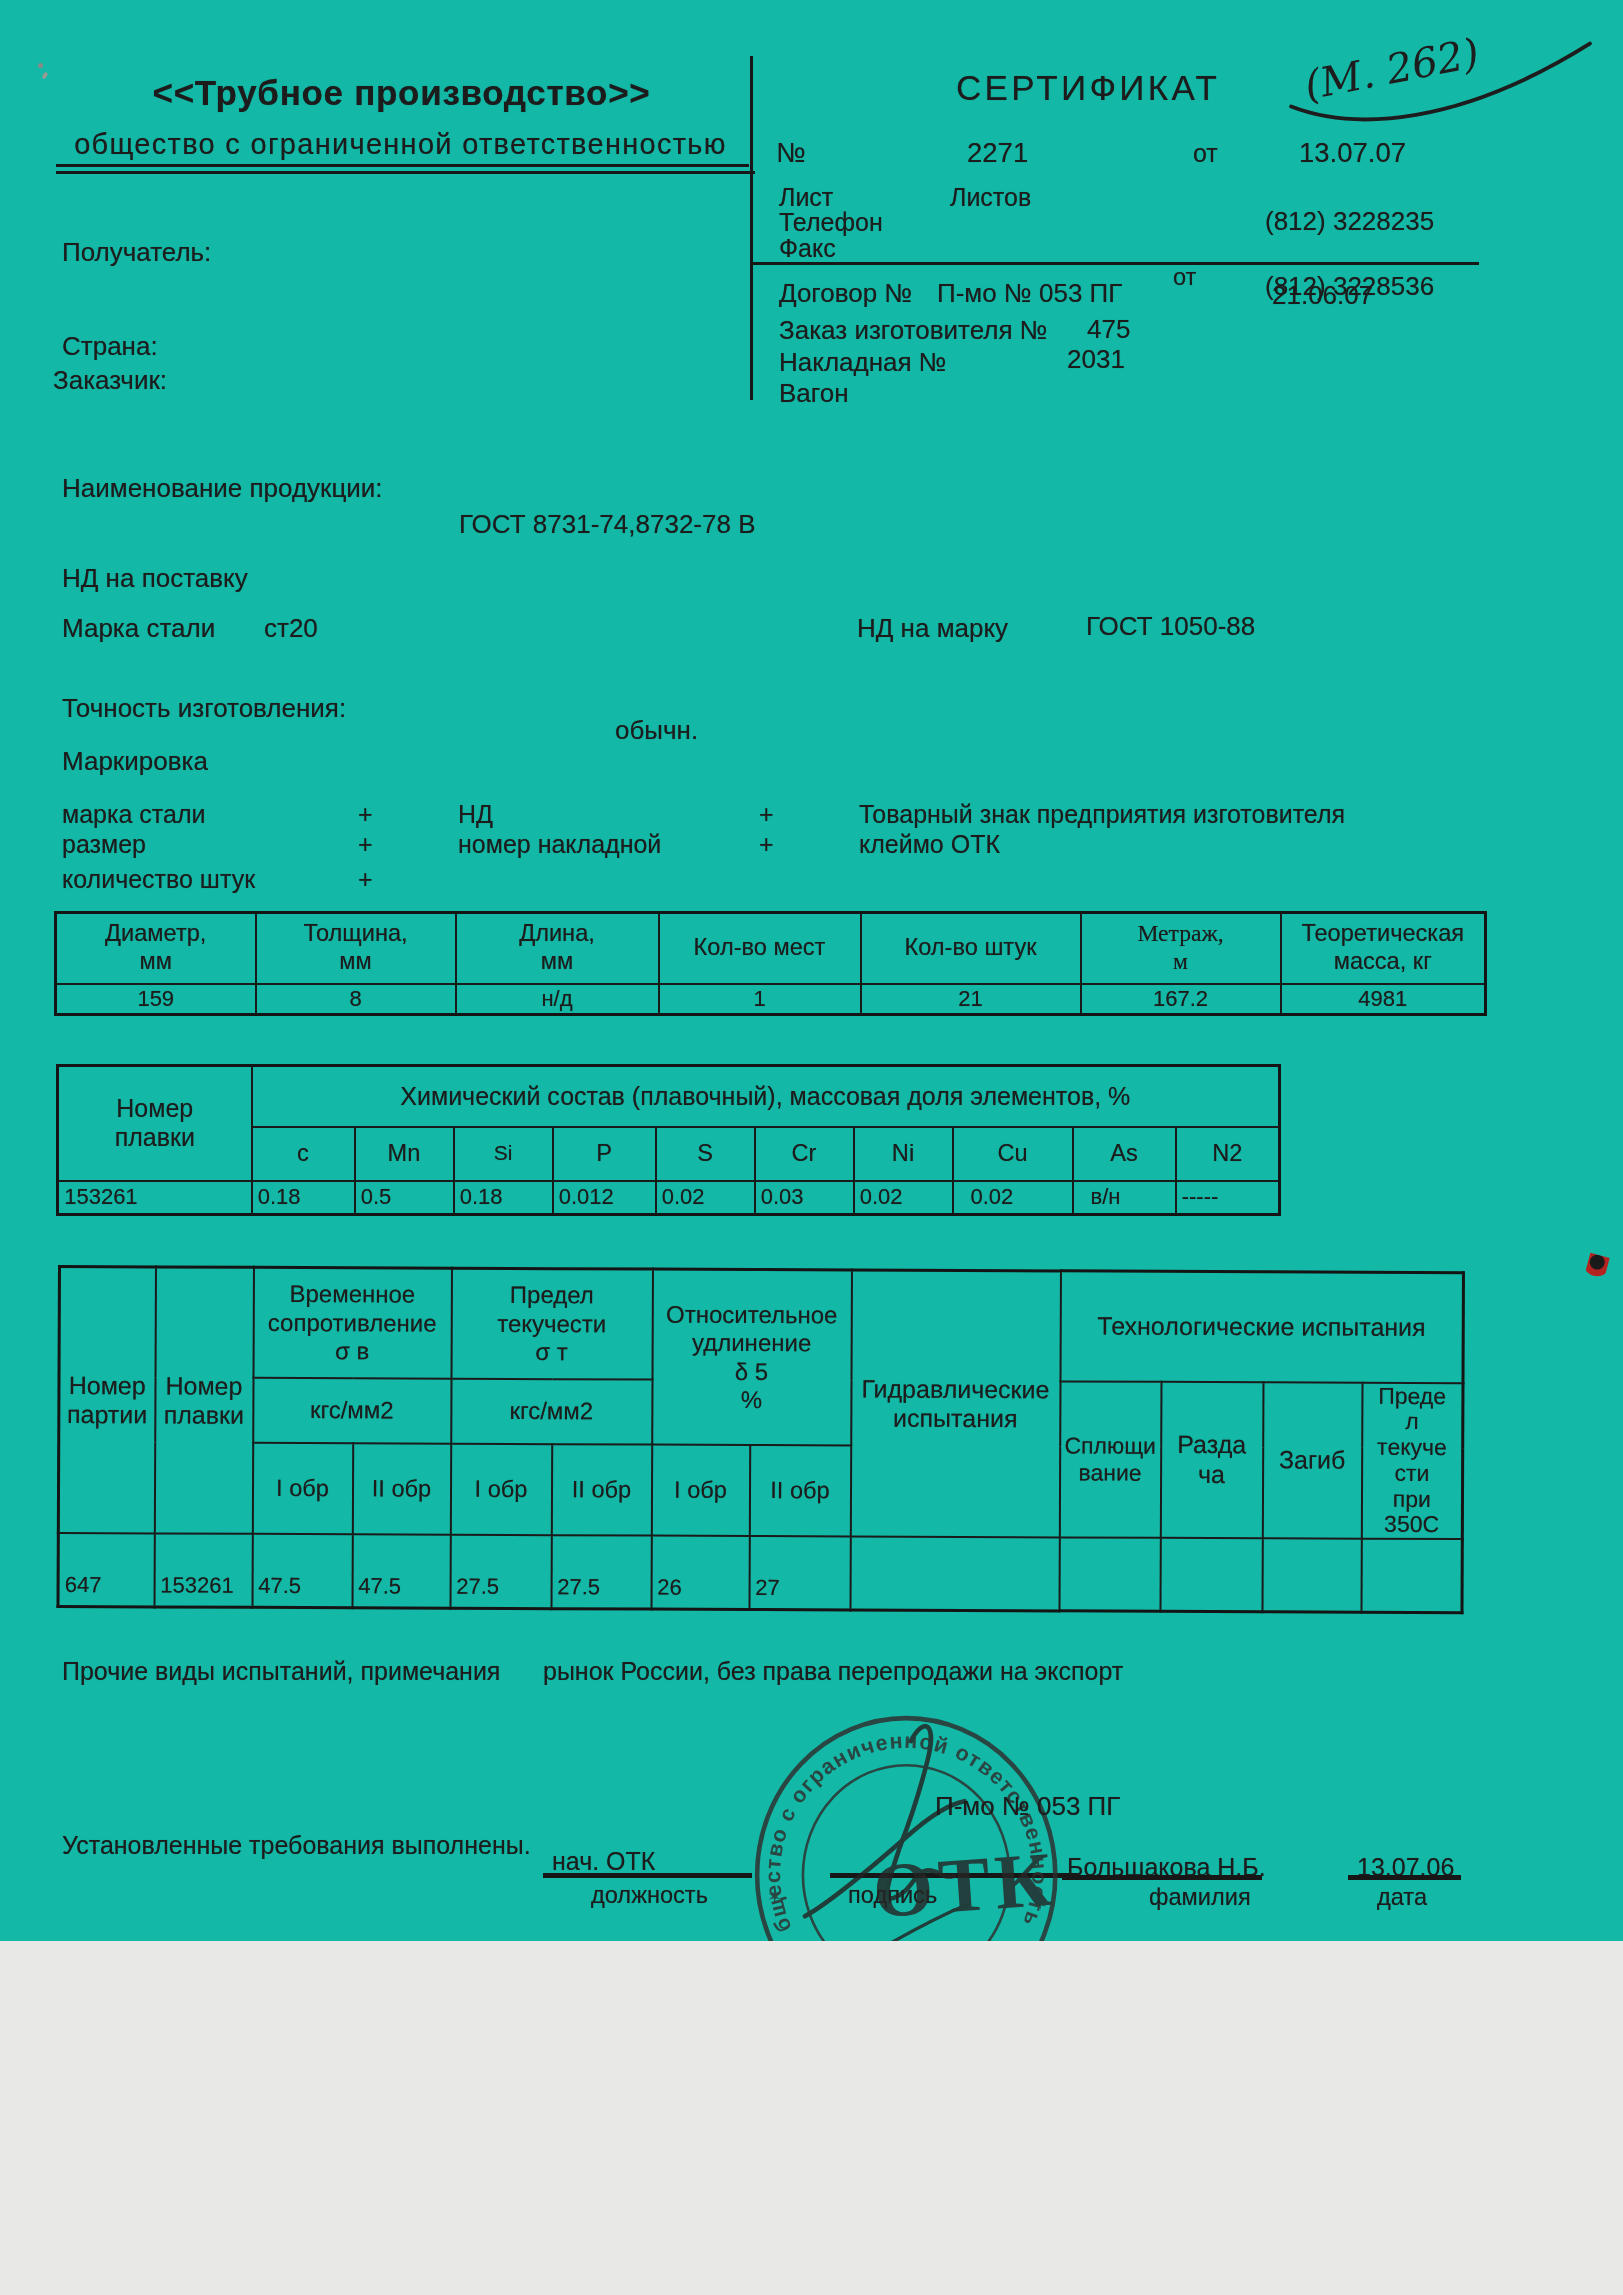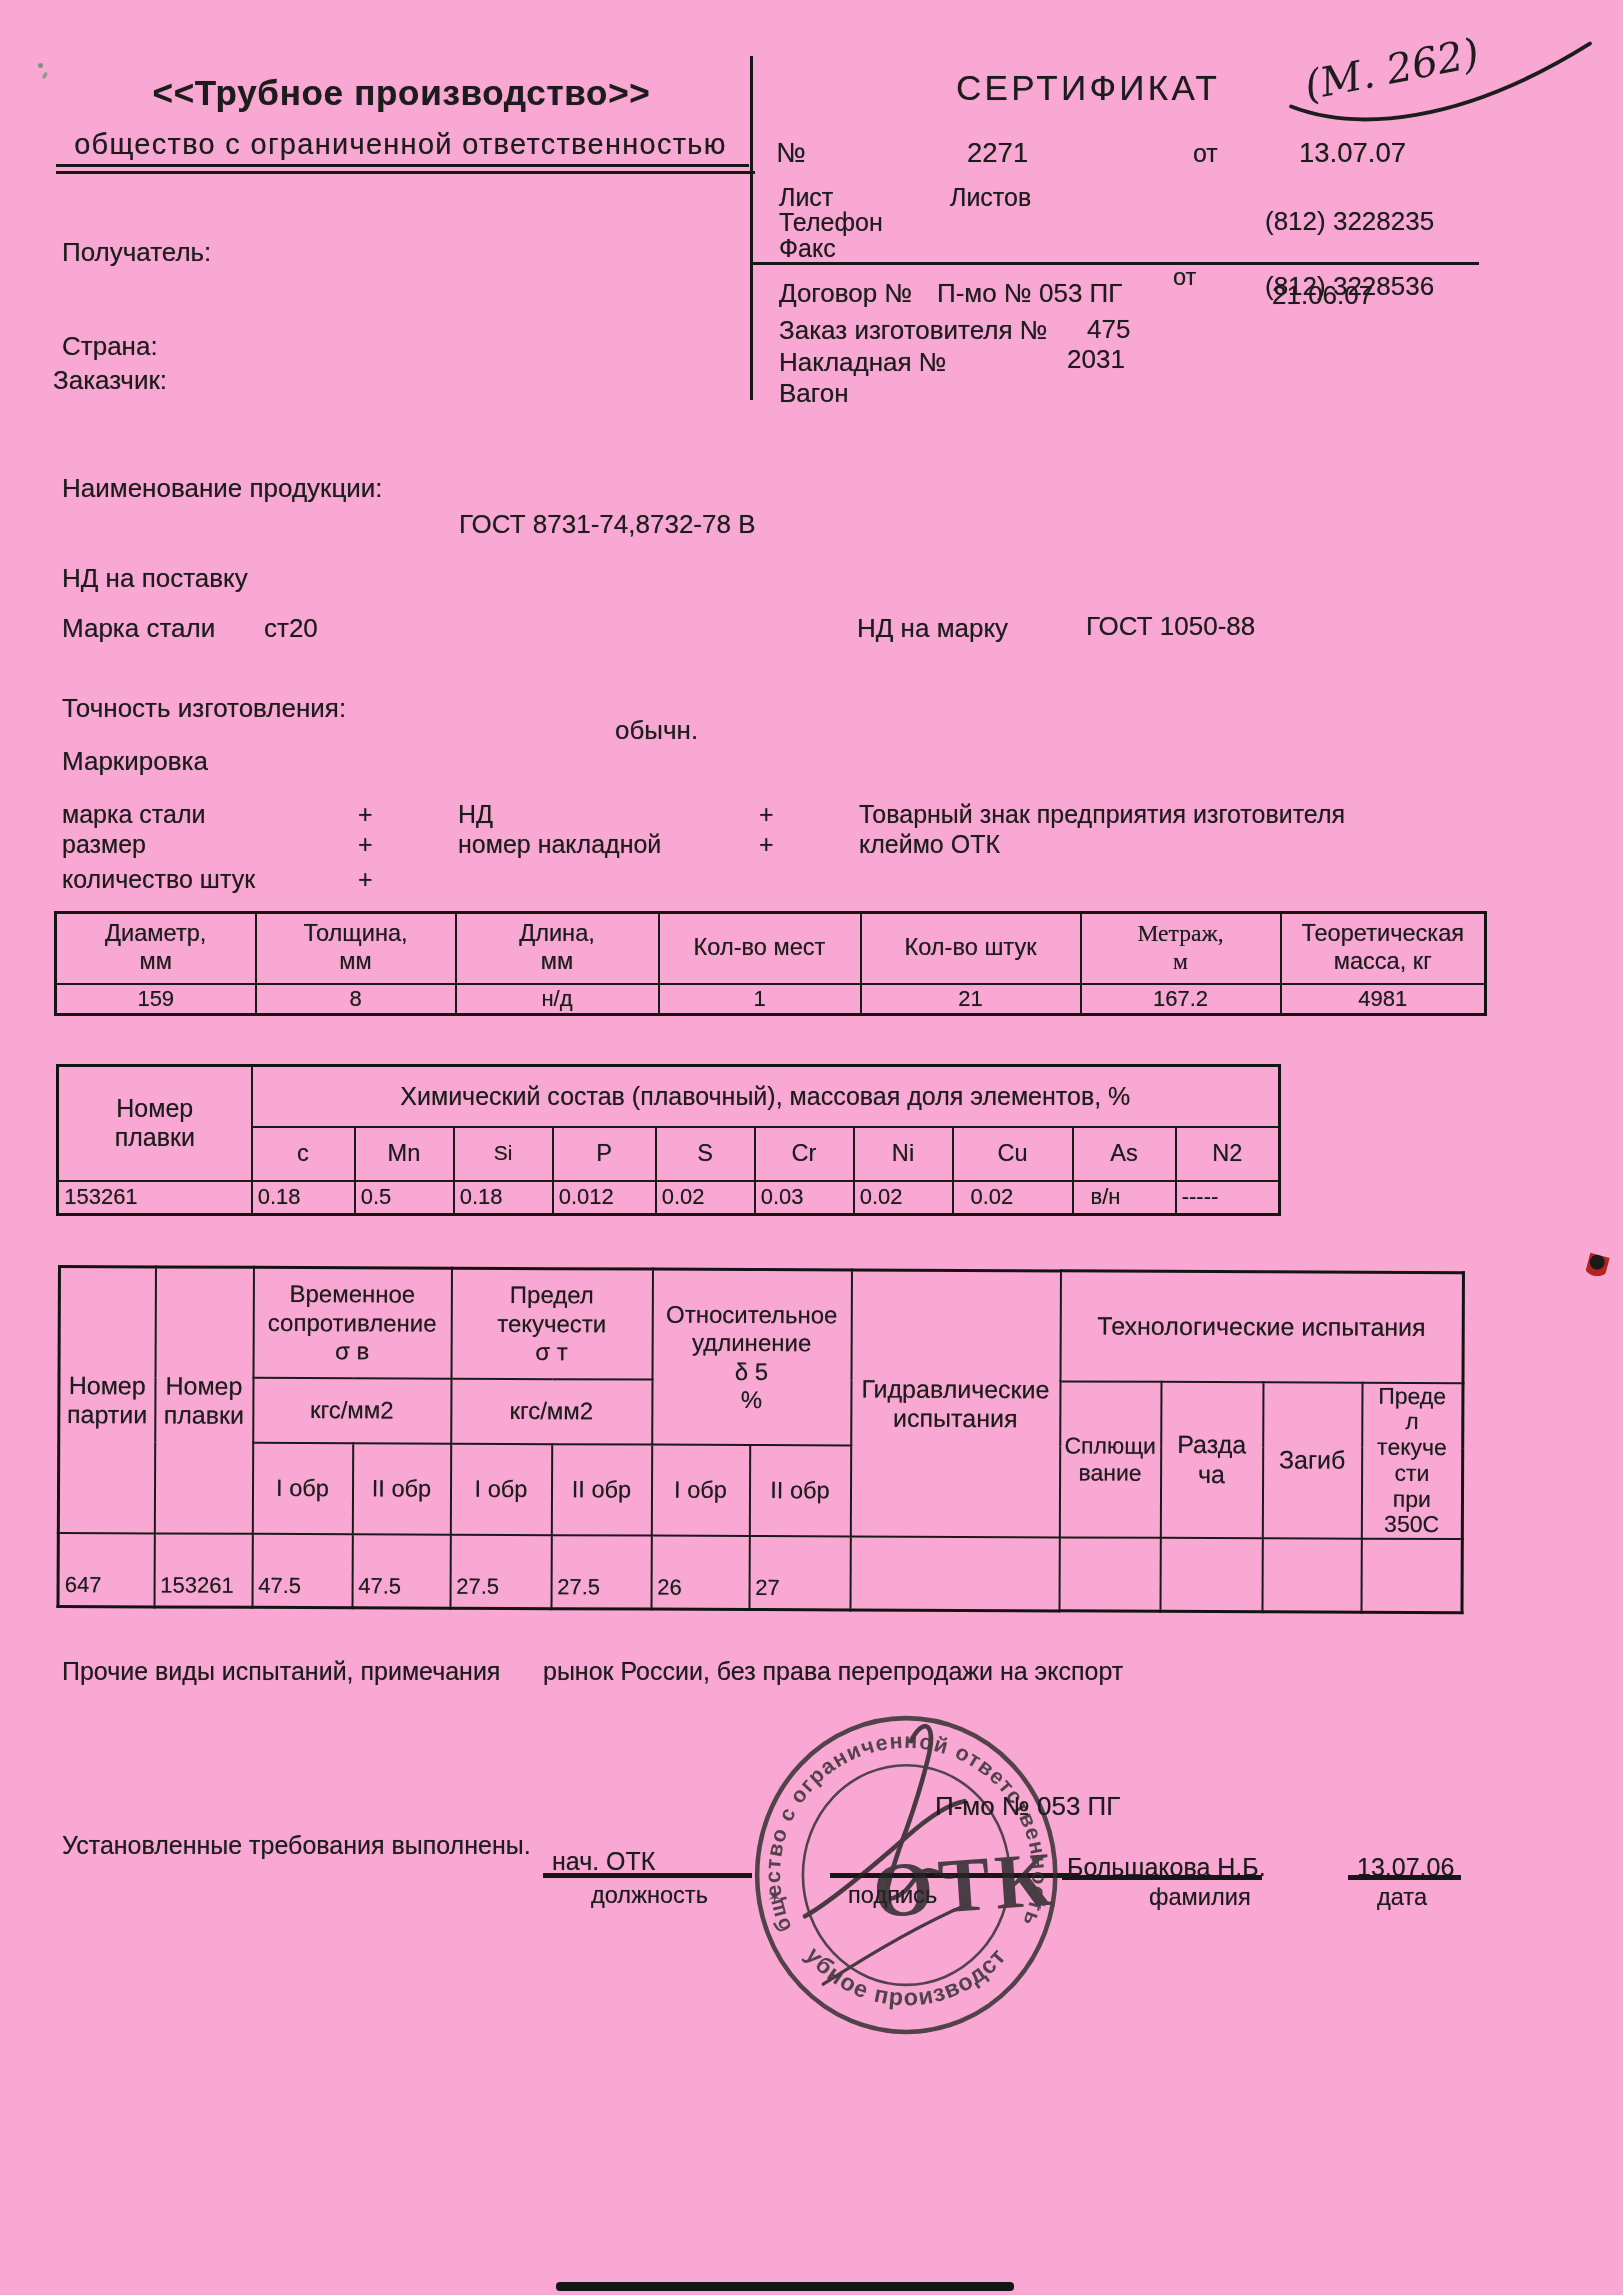--- a/index.html
+++ b/index.html
@@ -1,16 +1,16 @@
 <!DOCTYPE html>
 <html style="font-size:10.5px"><head>
 <meta charset="utf-8">
 <style>
   html,body{margin:0;padding:0;background:#e8e8e6;}
-  .page{position:relative;width:1623px;height:2295px;background:#f9a8d4;
+  .page{position:relative;width:1623px;height:1941px;background:#14b8a6;
         font-family:"Liberation Sans",sans-serif;color:#1c1c1c;overflow:hidden;}
   .abs{position:absolute;}
   .ink{text-shadow:0 0 0.7px rgba(25,25,25,.55);}
   .pre{white-space:pre-line;}
   .ctr{text-align:center;}
   .rule{background:#171717;}
   .b{font-weight:bold;}
   table{border-collapse:collapse;table-layout:fixed;}
   td{border:2px solid #1a1a1a;text-align:center;vertical-align:middle;
      padding:0;font-size:22px;line-height:1.18;overflow:hidden;}

